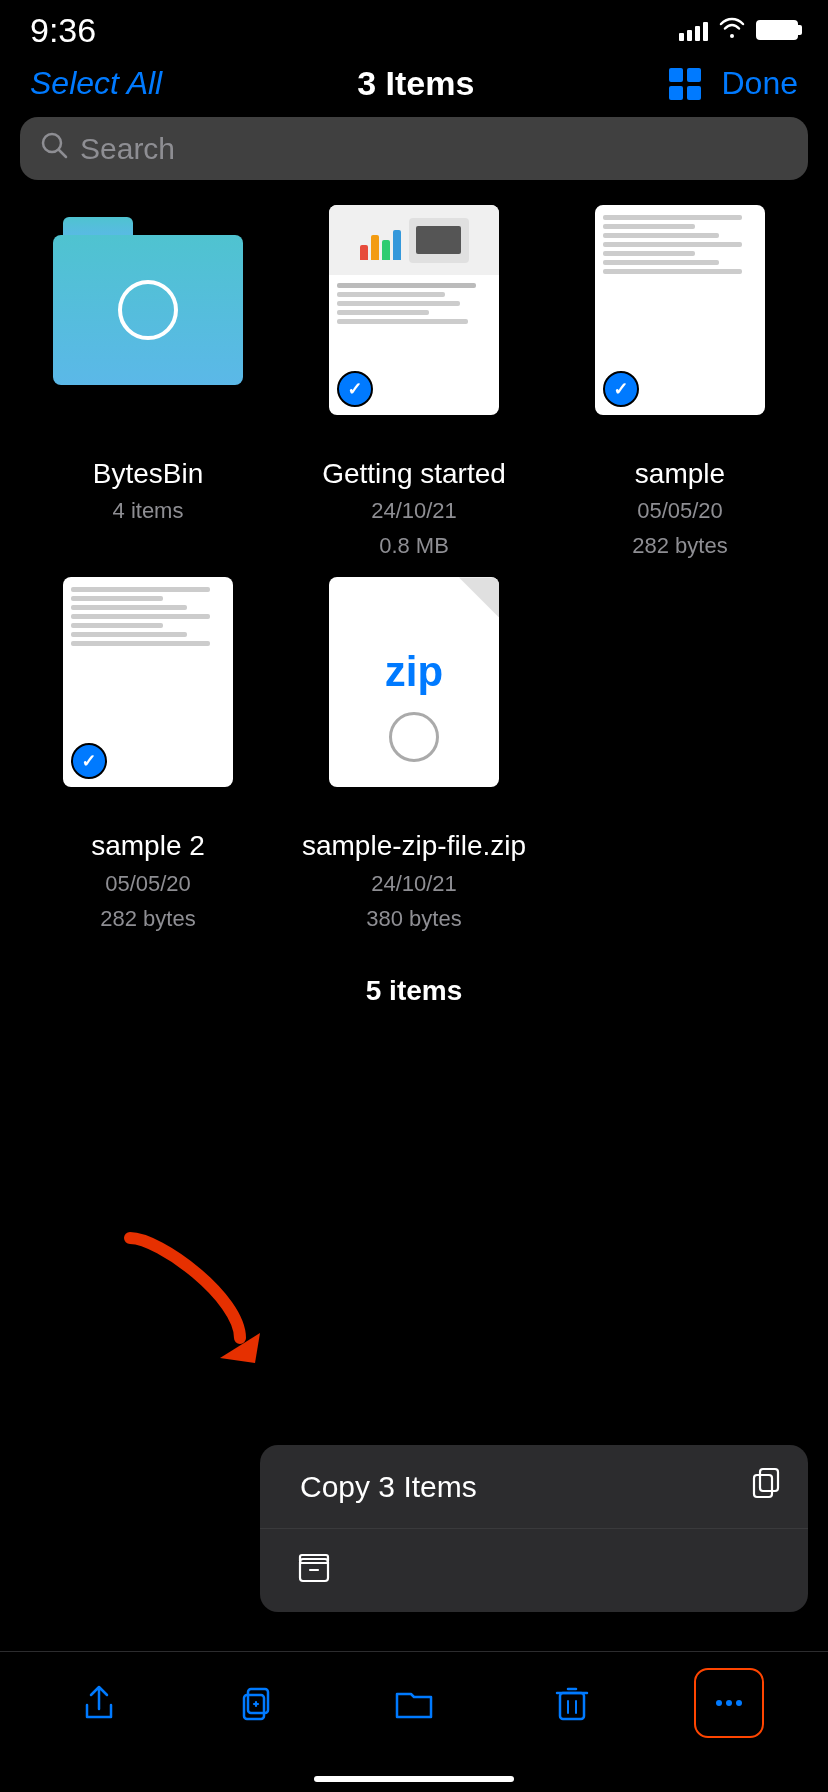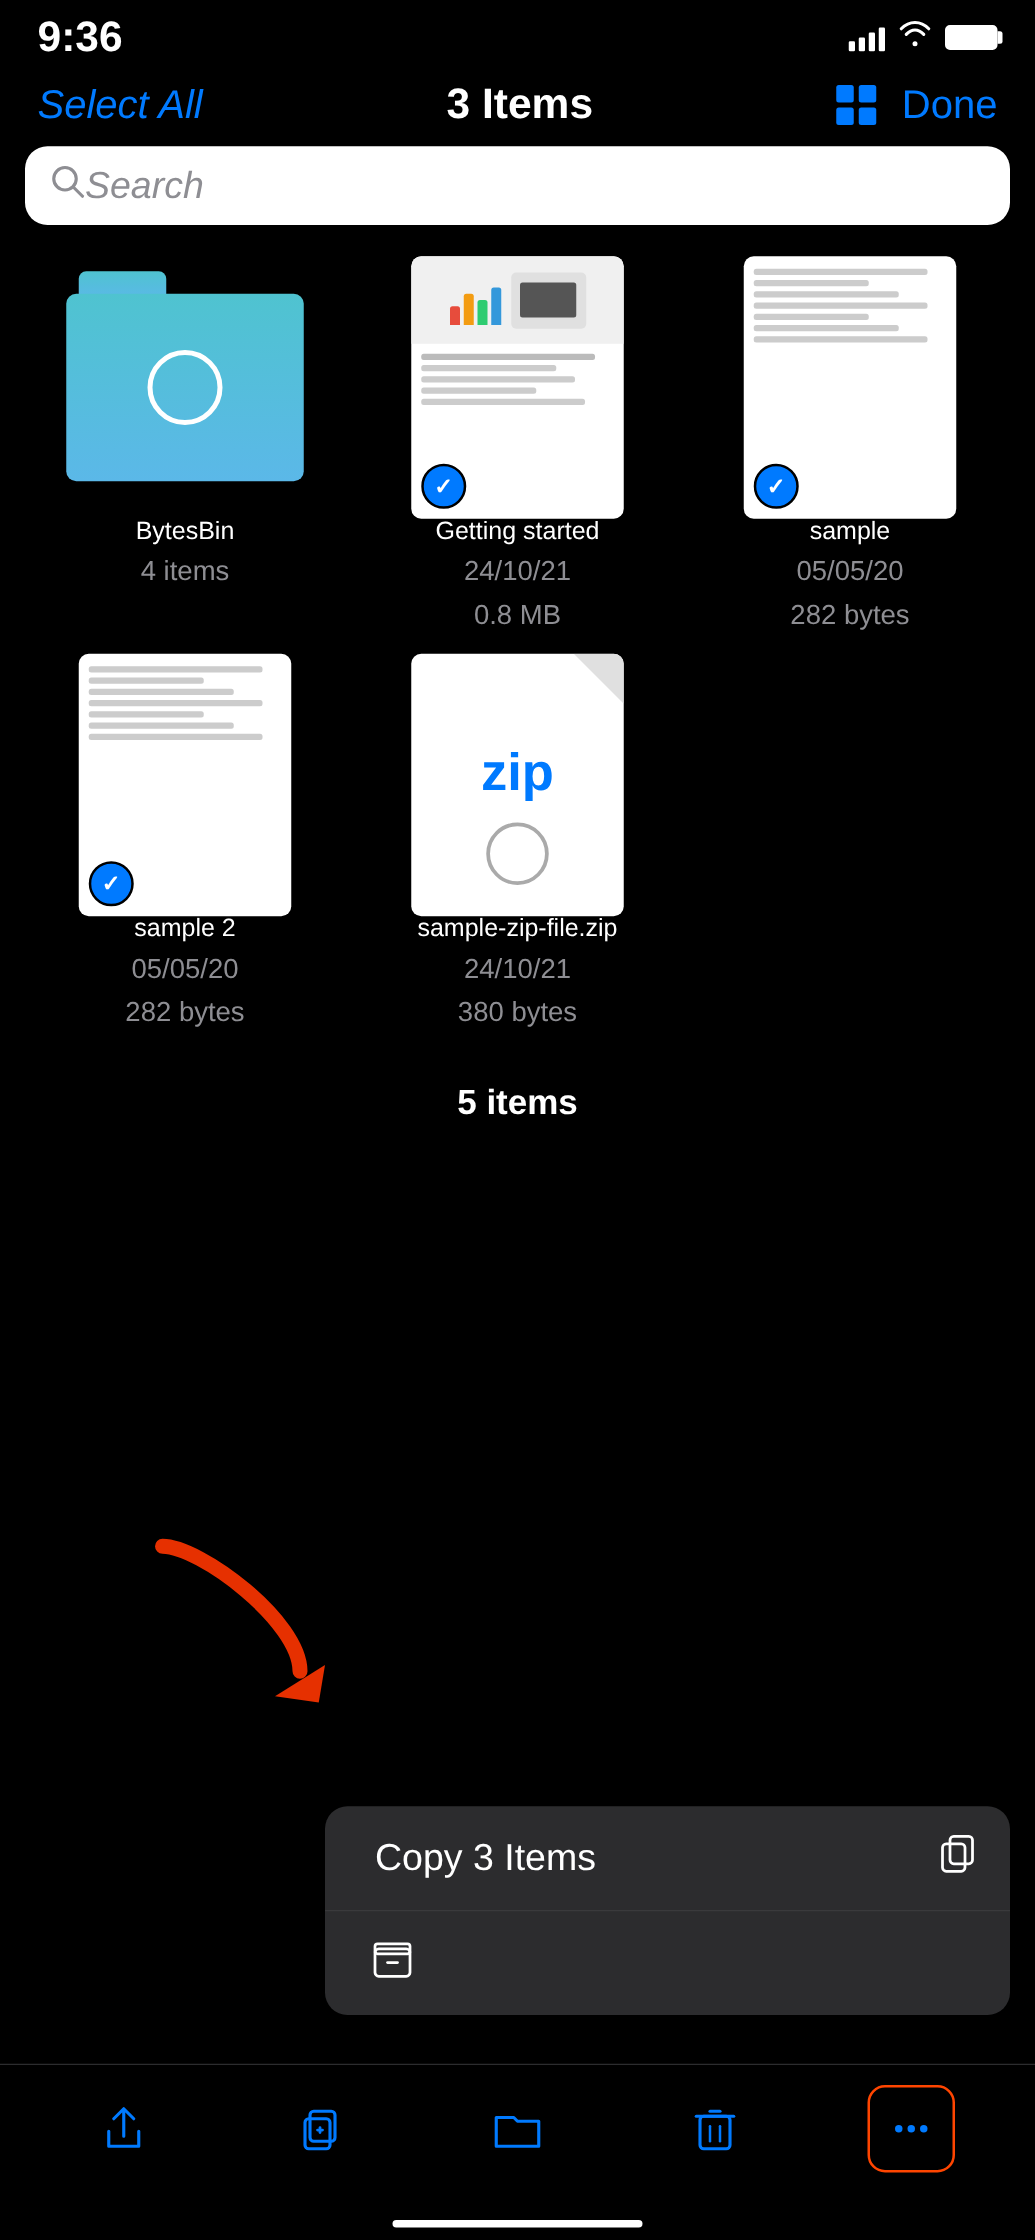--- a/index.html
+++ b/index.html
@@ -17,21 +17,21 @@
     
     .status-bar {
       display: flex;
       justify-content: space-between;
       align-items: center;
       padding: 14px 30px 8px;
       height: 54px;
     }
     .status-time {
       font-size: 34px;
-      font-weight: 700;
+      font-weight: 400;
       color: #fff;
     }
     .status-icons {
       display: flex;
       align-items: center;
       gap: 10px;
     }
     .signal-bars {
       display: flex;
       align-items: flex-end;
@@ -111,27 +111,26 @@
       font-size: 32px;
       font-weight: 400;
       cursor: pointer;
     }
 
     
     .search-container {
       padding: 0 20px 20px;
     }
     .search-bar {
-      background: #ffffff;
+      background: #404040;
       border-radius: 18px;
       display: flex;
       align-items: center;
       padding: 14px 20px;
-      gap: 0;
-      font-style: italic;
+      gap: 12px;
     }
     .search-glass {
       color: #8e8e93;
       font-size: 26px;
     }
     .search-text {
       color: #8e8e93;
       font-size: 30px;
     }
 
@@ -312,24 +311,25 @@
     }
     .check-badge::after {
       content: '✓';
       color: #fff;
       font-size: 18px;
       font-weight: 700;
     }
 
     .file-name {
       color: #fff;
-      font-size: 20px;
+      font-size: 28px;
       font-weight: 500;
       text-align: center;
       line-height: 1.3;
+      margin-top: 44px;
     }
     .file-meta {
       color: #8e8e93;
       font-size: 22px;
       text-align: center;
       line-height: 1.5;
       margin-top: 2px;
     }
 
     

